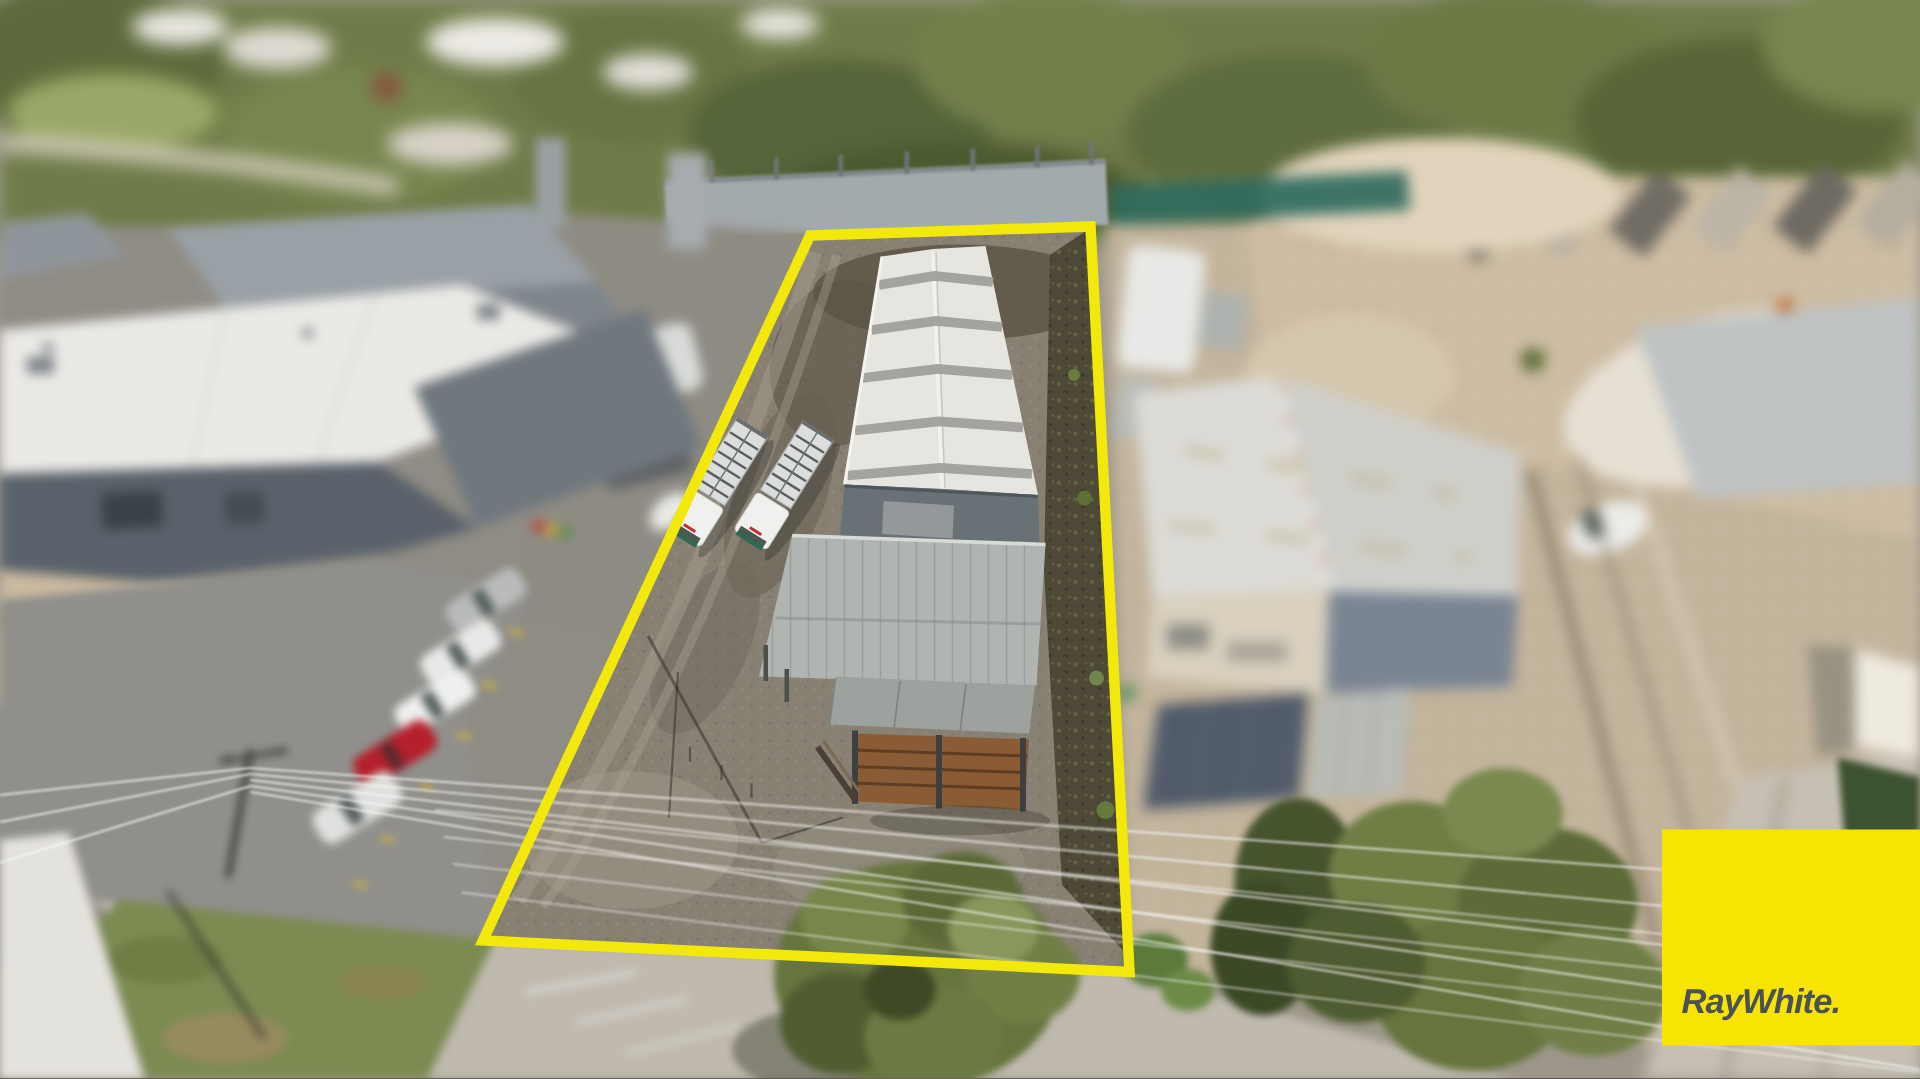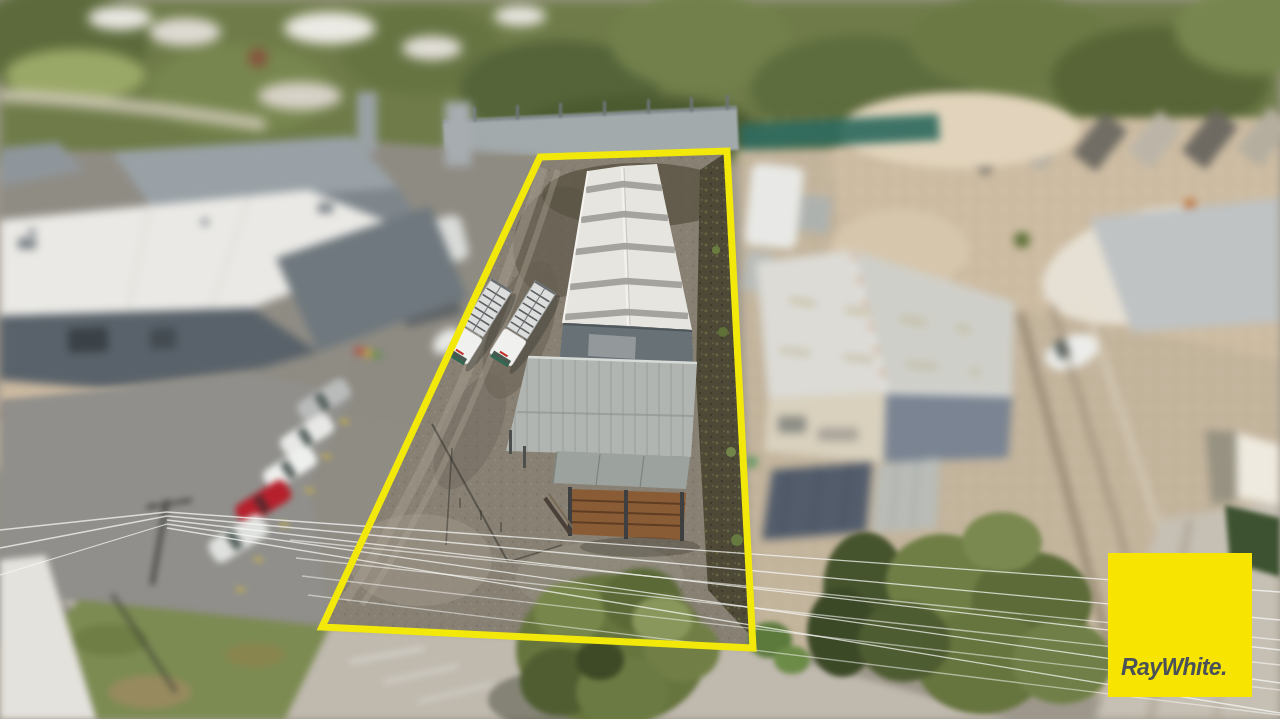--- a/index.html
+++ b/index.html
@@ -2,21 +2,21 @@
 <html style="--logo-bg: #F7E400; --logo-text: #4A5158; --boundary-yellow: #F2E90B; --shed-roof-white: #E7E5E0; --shed-wall-grey: #687175; --awning-grey: #B0B5B1; --timber-brown: #8A5C36; --gravel: #878073; --asphalt: #908F8B; --road: #BFB9AE; --grass: #7C8B52; --tree-olive: #6F7C49; --demo-sand: #C3B49C; --teal-fence: #2F6A5E; --neighbour-roof: #DCDBD6; --neighbour-gable: #7A8492; --red-car: #B5202C;"><head>
 <meta charset="utf-8">
 <style>
   html,body{margin:0;padding:0;background:#222;}
   #stage{position:relative;width:1280px;height:719px;overflow:hidden;
          font-family:"Liberation Sans",sans-serif;background:#9E988C;}
   #stage svg{position:absolute;left:0;top:0;display:block;}
   .b6{filter:blur(6px);} .b45{filter:blur(4.5px);} .b4{filter:blur(4px);}
   .b3{filter:blur(3px);} .b25{filter:blur(2.5px);} .b12{filter:blur(1.2px);}
   .b07{filter:blur(.7px);}
-  .logo{position:absolute;left:1108px;top:553px;width:144px;height:144px;
+  .logo{position:absolute;left:1108px;top:553px;width:172px;height:144px;
         background:var(--logo-bg,#F7E400);z-index:50;}
   .logo .brand{position:absolute;left:13px;bottom:16px;
         font-size:23px;font-weight:700;font-style:italic;
         letter-spacing:-0.6px;color:var(--logo-text,#4A5158);}
 </style>
 </head>
 <body>
 
 <div id="stage">
 <svg width="1280" height="719" viewBox="0 0 1280 719">

